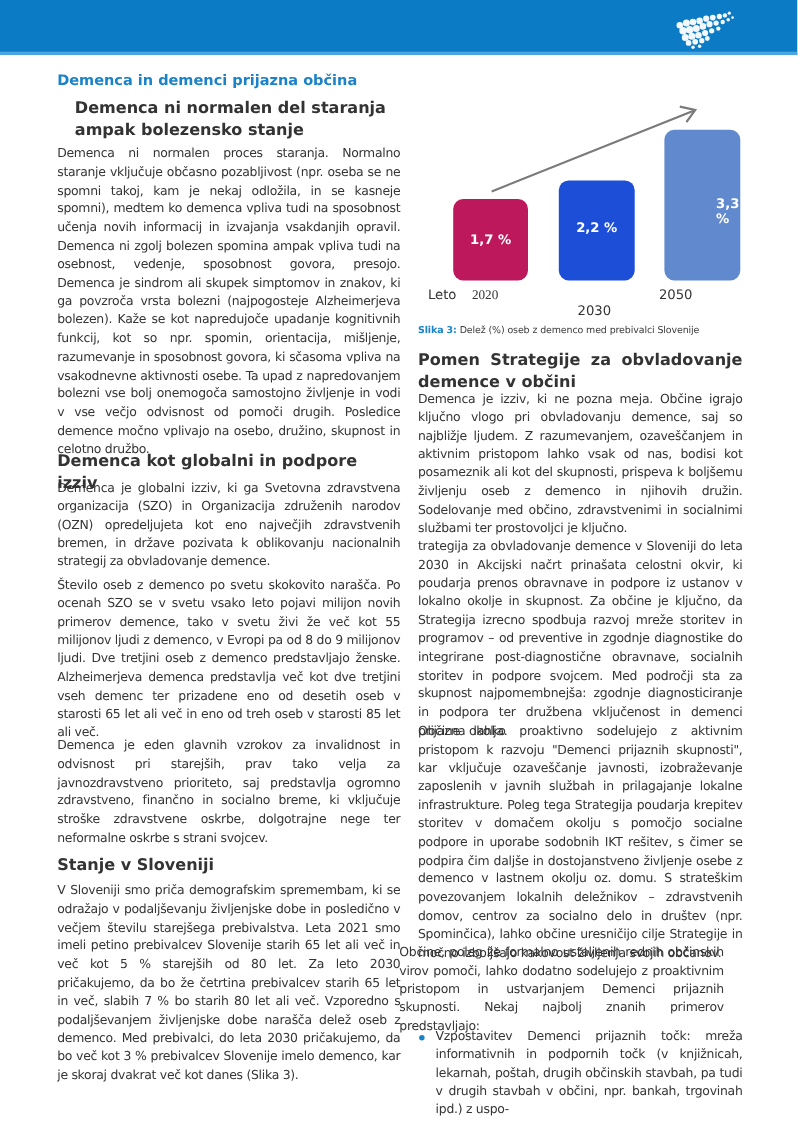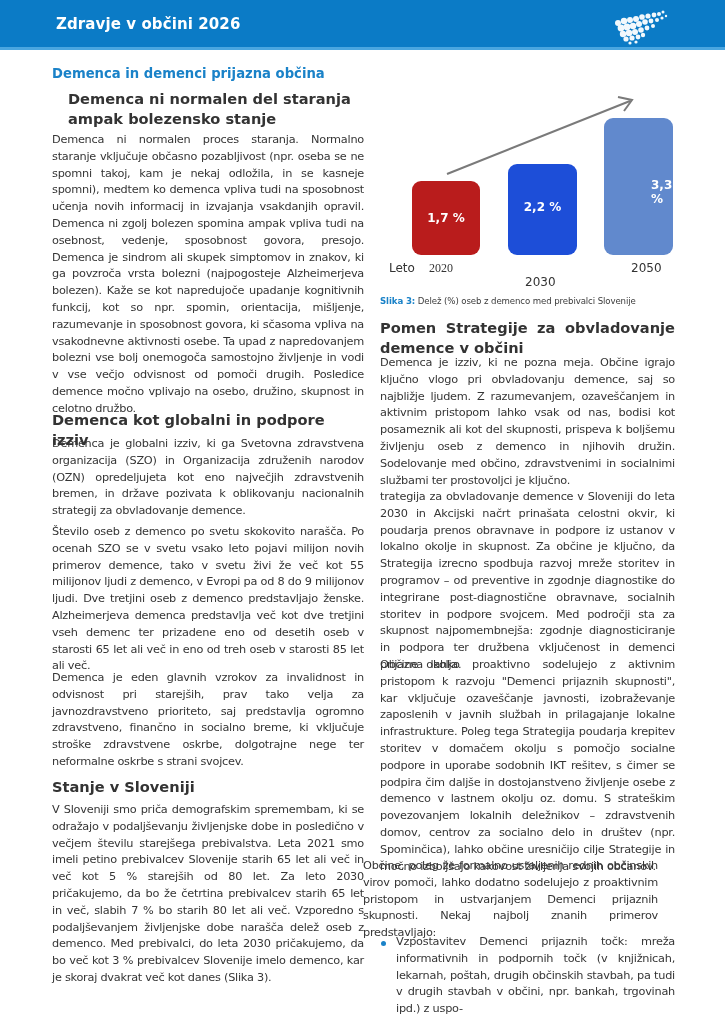--- a/index.html
+++ b/index.html
@@ -38,21 +38,20 @@
   ul.bullets li { position: relative; padding-left: 16px; font-size: 11.3px; line-height: 16.8px; color: #353535; text-align: justify; letter-spacing: -0.25px; }
   ul.bullets li .dot { position: absolute; left: 1px; top: 7px; width: 5px; height: 5px; border-radius: 50%; background: #1a82c8; }
   .bar { position: absolute; border-radius: 9px; display: flex; align-items: center; justify-content: center; }
   .bar span { color: #ffffff; font-weight: bold; font-size: 12px; }
   .xlabel { position: absolute; font-size: 12px; color: #333; }
 </style>
 </head>
 <body>
 
 <div class="header">
-  <div class="header-title">Zdravje v občini 2026</div>
   <svg class="header-logo" viewBox="0 0 58 36">
     <g fill="#ffffff" opacity="0.95">
       <circle cx="6" cy="14" r="3"></circle>
         <circle cx="12" cy="12" r="3.2"></circle>
         <circle cx="18" cy="11" r="3"></circle>
       <circle cx="24" cy="10" r="3"></circle>
         <circle cx="30" cy="8" r="2.8"></circle>
         <circle cx="36" cy="7" r="2.6"></circle>
       <circle cx="42" cy="6" r="2.4"></circle>
         <circle cx="47" cy="5" r="2"></circle>
@@ -92,33 +91,33 @@
   <p class="body" style="left:52px; top:670px; width:312px;">Demenca je eden glavnih vzrokov za invalidnost in odvisnost pri starejših, prav tako velja za javnozdravstveno prioriteto, saj predstavlja ogromno zdravstveno, finančno in socialno breme, ki vključuje stroške zdravstvene oskrbe, dolgotrajne nege ter neformalne oskrbe s strani svojcev.</p>
   <h2 class="sub" style="left:52px; top:777px; width:312px;">Stanje v Sloveniji</h2>
   <p class="body" style="left:52px; top:802px; width:312px;">V Sloveniji smo priča demografskim spremembam, ki se odražajo v podaljševanju življenjske dobe in posledično v večjem številu starejšega prebivalstva. Leta 2021 smo imeli petino prebivalcev Slovenije starih 65 let ali več in več kot 5 % starejših od 80 let. Za leto 2030 pričakujemo, da bo že četrtina prebivalcev starih 65 let in več, slabih 7 % bo starih 80 let ali več. Vzporedno s podaljševanjem življenjske dobe narašča delež oseb z demenco. Med prebivalci, do leta 2030 pričakujemo, da bo več kot 3 % prebivalcev Slovenije imelo demenco, kar je skoraj dvakrat več kot danes (Slika 3).</p>
 </div>
 
 <div>
   <svg style="position:absolute; left:0; top:0;" width="725" height="300">
     <line x1="447" y1="174" x2="630" y2="101" stroke="#7a7a7a" stroke-width="2"></line>
     <polyline points="618,97 632,100 624,111" fill="none" stroke="#7a7a7a" stroke-width="2"></polyline>
   </svg>
-  <div class="bar" style="left:412px; top:181px; width:68px; height:74px; background:#b91c1c;">
+  <div class="bar" style="left:412px; top:181px; width:68px; height:74px; background:#be185d;">
     <span>1,7 %</span>
   </div>
   <div class="bar" style="left:508px; top:164px; width:69px; height:91px; background:#1d4ed8; align-items:flex-start; padding-top:36px;">
     <span>2,2 %</span>
   </div>
   <div class="bar" style="left:604px; top:118px; width:69px; height:137px; background:#6189cd; align-items:flex-start; padding-top:60px;padding-left:47px;">
     <span>3,3 %</span>
   </div>
   <div class="xlabel" style="left:389px; top:261px;">Leto</div>
   <div class="xlabel" style="left:429px; top:261px;font-family:Liberation Serif, serif;">2020</div>
   <div class="xlabel" style="left:525px; top:275px;">2030</div>
-  <div class="xlabel" style="left:631px; top:261px;">2050</div>
+  <div class="xlabel" style="left:599px; top:261px;">2050</div>
   <div class="caption" style="left:380px; top:296px;"><b>Slika 3:</b><span> Delež (%) oseb z demenco med prebivalci Slovenije</span></div>
 </div>
 
 <div>
   <h2 class="sub" style="left:380px; top:318px; width:295px; text-align:justify;">Pomen Strategije za obvladovanje demence v občini</h2>
   <p class="body" style="left:380px; top:355px; width:295px;">Demenca je izziv, ki ne pozna meja. Občine igrajo ključno vlogo pri obvladovanju demence, saj so najbližje ljudem. Z razumevanjem, ozaveščanjem in aktivnim pristopom lahko vsak od nas, bodisi kot posameznik ali kot del skupnosti, prispeva k boljšemu življenju oseb z demenco in njihovih družin. Sodelovanje med občino, zdravstvenimi in socialnimi službami ter prostovoljci je ključno.</p>
   <p class="body" style="left:380px; top:489px; width:295px;">trategija za obvladovanje demence v Sloveniji do leta 2030 in Akcijski načrt prinašata celostni okvir, ki poudarja prenos obravnave in podpore iz ustanov v lokalno okolje in skupnost. Za občine je ključno, da Strategija izrecno spodbuja razvoj mreže storitev in programov – od preventive in zgodnje diagnostike do integrirane post-diagnostične obravnave, socialnih storitev in podpore svojcem. Med področji sta za skupnost najpomembnejša: zgodnje diagnosticiranje in podpora ter družbena vključenost in demenci prijazna okolja.</p>
   <p class="body" style="left:380px; top:657px; width:295px;">Občine lahko proaktivno sodelujejo z aktivnim pristopom k razvoju "Demenci prijaznih skupnosti", kar vključuje ozaveščanje javnosti, izobraževanje zaposlenih v javnih službah in prilagajanje lokalne infrastrukture. Poleg tega Strategija poudarja krepitev storitev v domačem okolju s pomočjo socialne podpore in uporabe sodobnih IKT rešitev, s čimer se podpira čim daljše in dostojanstveno življenje osebe z demenco v lastnem okolju oz. domu. S strateškim povezovanjem lokalnih deležnikov – zdravstvenih domov, centrov za socialno delo in društev (npr. Spominčica), lahko občine uresničijo cilje Strategije in močno izboljšajo kakovost življenja svojih občanov.</p>
   <p class="body" style="left:363px; top:858px; width:295px;">Občine, poleg že formalno ustaljenih rednih občinskih virov pomoči, lahko dodatno sodelujejo z proaktivnim pristopom in ustvarjanjem Demenci prijaznih skupnosti. Nekaj najbolj znanih primerov predstavljajo:</p>
   <ul class="bullets" style="left:380px; top:934px; width:295px;">

